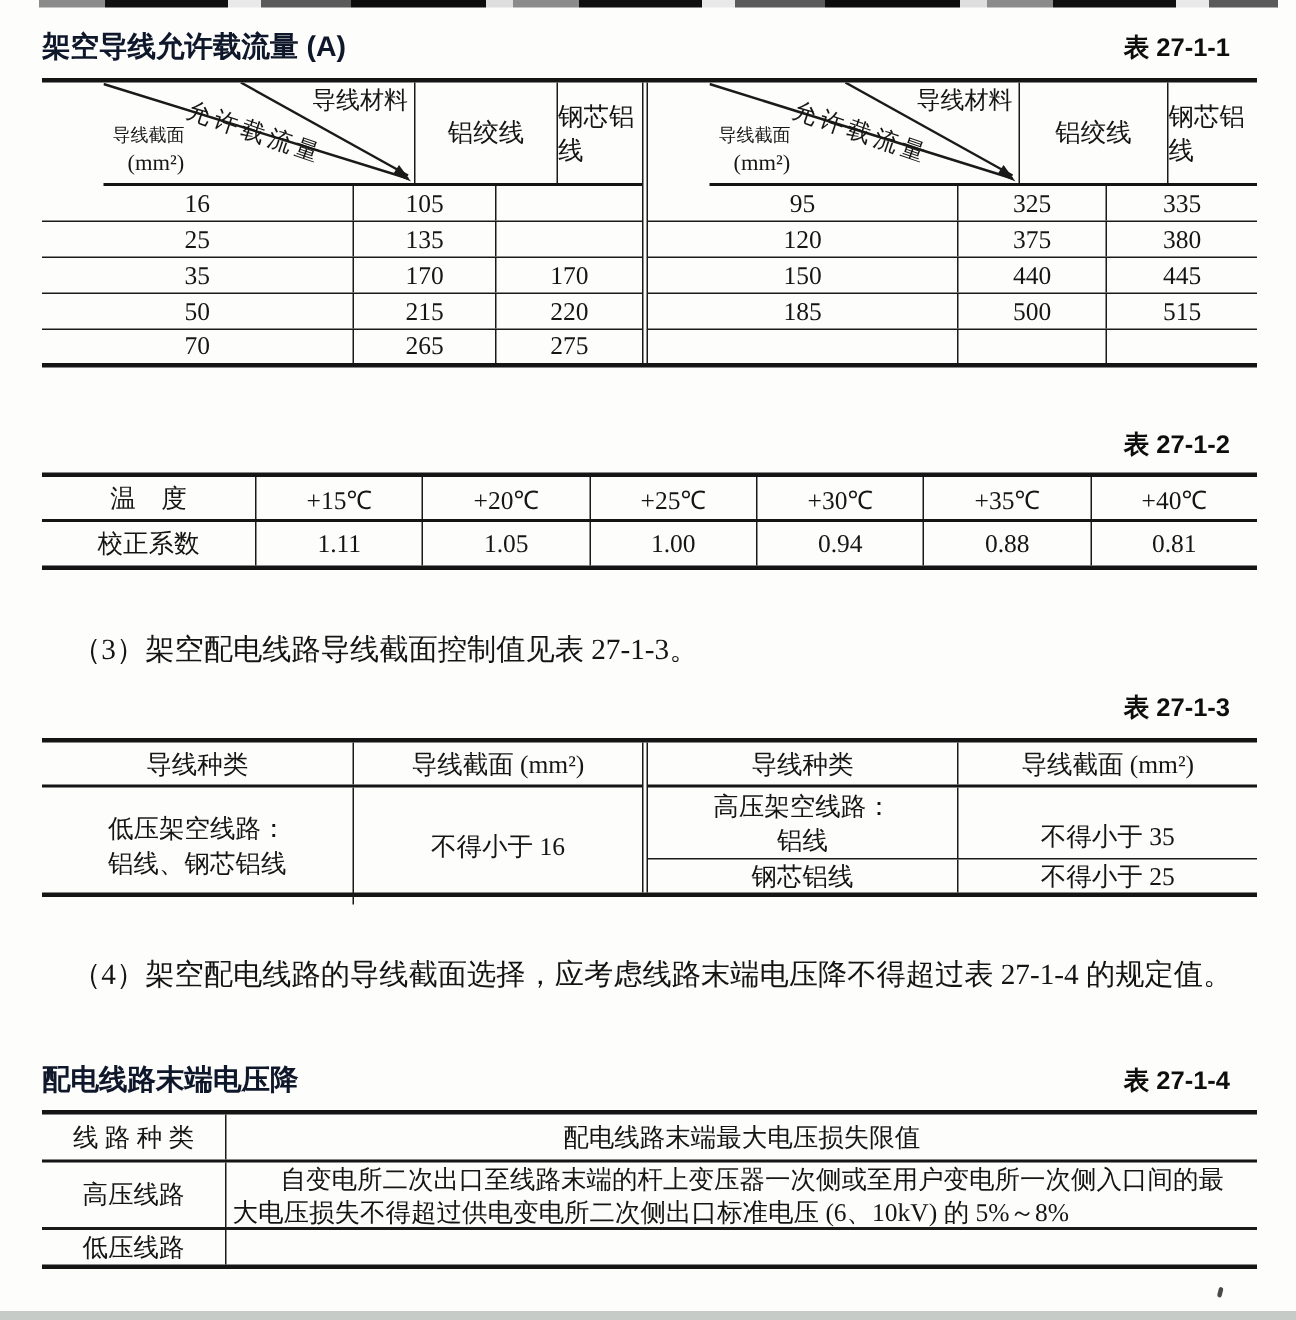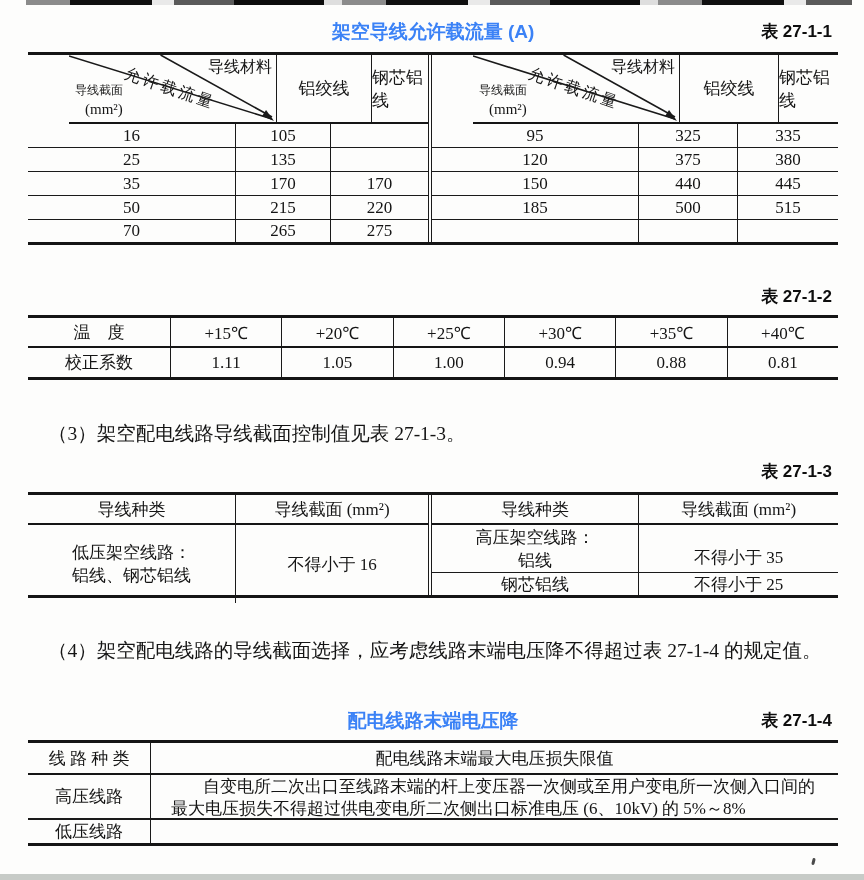--- a/index.html
+++ b/index.html
@@ -19,26 +19,26 @@
   .scan-bottom {
     position:absolute; left:0; top:874px; width:864px; height:6px;
     background:#c7cbc7;
   }
   .scan-speck {
     position:absolute; left:812px; top:858px; width:3px; height:7px;
     background:#4a4a4a; border-radius:2px; transform:rotate(14deg);
   }
   
   .ttl {
-    position:absolute; left:28px; width:810px; text-align:center;
+    position:absolute; left:28px; width:810px; 
     font-family:"Liberation Sans", sans-serif; font-weight:bold;
-    font-size:19px; line-height:24px; color:#3b82f6;
+    font-size:19px; line-height:24px; color:#0f172a;
   }
   .tag {
-    position:absolute; right:32px; text-align:right;
+    position:absolute; right:44px; text-align:right;
     font-family:"Liberation Sans", sans-serif; font-weight:bold;
     font-size:17px; line-height:22px; color:#0e0e0e;
   }
   
   .para {
     position:absolute; left:28px; width:812px;
     font-size:19.5px; line-height:34px; text-indent:20px;
     text-align:justify; color:#141414;
   }
   
@@ -82,21 +82,21 @@
   .t3r-bot { display:flex; height:22px; }
   .t3 .alignlow { align-items:flex-end; padding-bottom:3px; }
   
   .t4 { top:740px; height:106px; }
   .t4 .hdr { display:flex; height:32px; border-bottom:2px solid #151515; }
   .t4 .row1 { display:flex; height:45px; border-bottom:2px solid #1a1a1a; }
   .t4 .row2 { display:flex; height:23px; }
   .t4 .lab { width:123px; border-right:1px solid #1a1a1a; }
   .t4 .val { flex:1; }
   .t4 .valtext { flex:1; font-size:17px; line-height:21.5px; text-indent:32px;
-                 padding:1px 8px 0 4px; display:block; color:#151515;margin-left:16px; }
+                 padding:1px 8px 0 4px; display:block; color:#151515; }
   .t4 .valline { flex:1; font-size:17px; line-height:21px; text-indent:32px;
                  padding:1px 8px 0 4px; display:flex; align-items:center; color:#151515; }
 </style>
 </head>
 <body>
 
 <div class="page">
 
   <div class="scan-top"></div>
 

